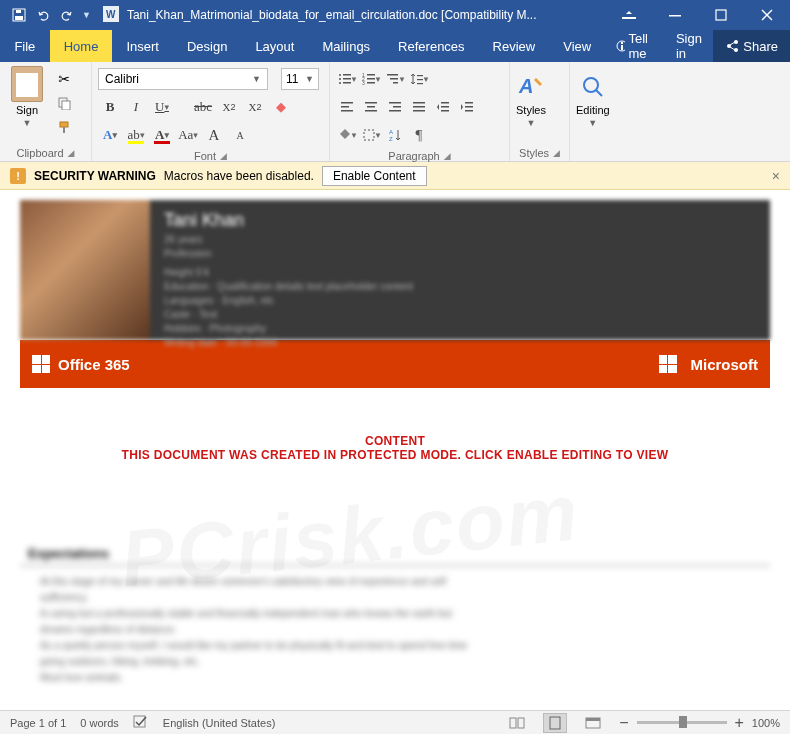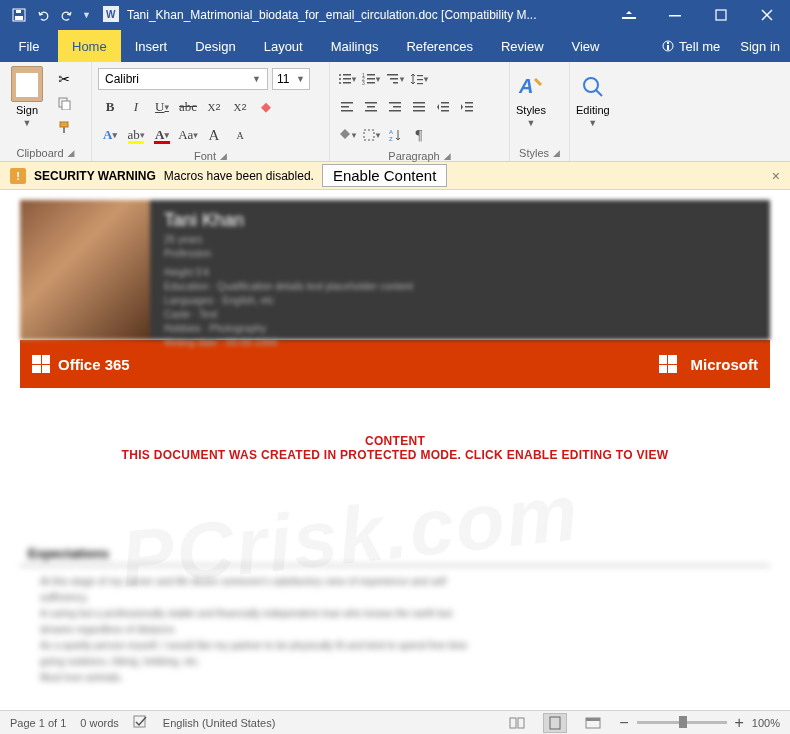--- a/index.html
+++ b/index.html
@@ -26,46 +26,46 @@
 .ribbon .group .body { flex: 1; display: flex; }
 .ribbon .group .label { font-size: 11px; color: #666; text-align: left; padding-top: 2px; display: flex; align-items: center; justify-content: center; gap: 4px; }
 .ribbon .group .label .launcher { font-size: 9px; color: #888; }
 .clipboard-group { width: 92px; }
 .paste-btn { display: flex; flex-direction: column; align-items: center; width: 42px; gap: 2px; font-size: 11px; }
 .paste-icon { width: 32px; height: 36px; background: #d9b38c; border: 1px solid #b5946b; position: relative; border-radius: 2px; }
 .paste-icon::after { content: ''; position: absolute; top: 6px; left: 4px; right: 4px; bottom: 4px; background: #fff; }
 .clip-side { display: flex; flex-direction: column; gap: 6px; padding-left: 6px; padding-top: 4px; }
 .clip-side .i { width: 20px; height: 18px; display: flex; align-items: center; justify-content: center; font-size: 14px; }
 .font-group { width: 238px; }
-.font-row1 { display: flex; align-items: center; gap: 4px; height: 26px; }
+.font-row1 { display: flex; align-items: center; gap: 13px; height: 26px; }
 .font-select { width: 170px; height: 22px; border: 1px solid #c0c0c0; background: #fff; font-size: 12px; padding: 0 6px; display: flex; align-items: center; justify-content: space-between; }
 .size-select { width: 38px; height: 22px; border: 1px solid #c0c0c0; background: #fff; font-size: 12px; padding: 0 4px; display: flex; align-items: center; justify-content: space-between; }
 .font-row2, .font-row3 { display: flex; align-items: center; gap: 2px; height: 26px; }
 .fbtn { width: 24px; height: 22px; display: flex; align-items: center; justify-content: center; font-size: 13px; color: #444; cursor: pointer; font-family: 'Times New Roman', serif; }
 .fbtn.bold { font-weight: bold; }
 .fbtn.italic { font-style: italic; }
 .fbtn.under { text-decoration: underline; }
-.fbtn.strike { text-decoration: line-through; }
+.fbtn.strike { text-decoration: line-through; margin-left: 15px; }
 .fbtn.sup { font-size: 11px; }
 .color-under { position: relative; }
 .color-under::after { content: ''; position: absolute; bottom: 2px; left: 4px; right: 4px; height: 3px; }
 .color-yellow::after { background: #ffff00; }
 .color-red::after { background: #d20000; }
 .para-group { width: 180px; }
 .para-row { display: flex; align-items: center; gap: 2px; height: 26px; }
 .pbtn { width: 22px; height: 22px; display: flex; align-items: center; justify-content: center; }
 .pbtn svg { width: 14px; height: 14px; }
 .styles-group { width: 60px; }
 .editing-group { width: 66px; }
 .big-btn { display: flex; flex-direction: column; align-items: center; gap: 2px; font-size: 11px; padding-top: 6px; }
 .big-btn .icon { width: 30px; height: 30px; display: flex; align-items: center; justify-content: center; }
 .warning-bar { height: 28px; background: #fdf3d0; border-bottom: 1px solid #e6d896; display: flex; align-items: center; padding: 0 10px; font-size: 12px; gap: 8px; }
 .warning-bar .shield { width: 16px; height: 16px; background: #e8a33d; border-radius: 2px; display: flex; align-items: center; justify-content: center; color: #fff; font-weight: bold; font-size: 11px; }
 .warning-bar .bold { font-weight: 600; }
-.warning-bar .enable-btn { border: 1px solid #adadad; background: #fdfdfd; padding: 2px 10px; font-size: 15px; cursor: pointer; }
+.warning-bar .enable-btn { border: 1px solid #adadad; background: #fdfdfd; padding: 2px 10px; font-size: 12px; cursor: pointer; }
 .warning-bar .close { margin-left: auto; color: #777; cursor: pointer; font-size: 14px; }
 .doc-area { flex: 1; background: #fff; overflow: hidden; position: relative; padding: 10px 20px; }
 .doc-page { background: #fff; width: 100%; }
 .biodata-card { height: 140px; background: #3a3a3a; display: flex; filter: blur(2px); }
 .biodata-photo { width: 130px; height: 100%; background: linear-gradient(135deg, #8b5a3c 0%, #c9966b 40%, #5a3620 100%); }
 .biodata-text { flex: 1; padding: 10px 14px; color: #ddd; font-size: 11px; }
 .biodata-text .name { font-size: 18px; color: #fff; }
 .biodata-text .line { margin-top: 3px; color: #aaa; font-size: 10px; }
 .office-bar { height: 48px; background: #d83b01; display: flex; align-items: center; justify-content: space-between; padding: 0 12px; color: #fff; font-size: 15px; font-weight: bold; }
 .office-bar .left { display: flex; align-items: center; gap: 8px; }
@@ -161,20 +161,29 @@
     <div class="right">
       <div class="item">
           <svg width="14" height="14">
             <circle cx="7" cy="7" r="5" fill="none" stroke="#fff"></circle>
             <rect x="6" y="3" width="2" height="2" fill="#fff"></rect>
             <rect x="6" y="6" width="2" height="5" fill="#fff"></rect>
           </svg>
           <span>Tell me</span>
         </div>
       <div class="item">Sign in</div>
+      <div class="item share">
+          <svg width="14" height="14">
+            <circle cx="4" cy="7" r="2" fill="#fff"></circle>
+            <circle cx="11" cy="3" r="2" fill="#fff"></circle>
+            <circle cx="11" cy="11" r="2" fill="#fff"></circle>
+            <path d="M5 6 L10 3 M5 8 L10 11" stroke="#fff"></path>
+          </svg>
+          <span>Share</span>
+        </div>
     </div>
   </div>
 
   <div class="ribbon">
     <div class="group clipboard-group">
       <div class="body">
         <div class="paste-btn">
           <div class="paste-icon"></div>
           <span>Sign</span>
           <span class="caret">▼</span>

